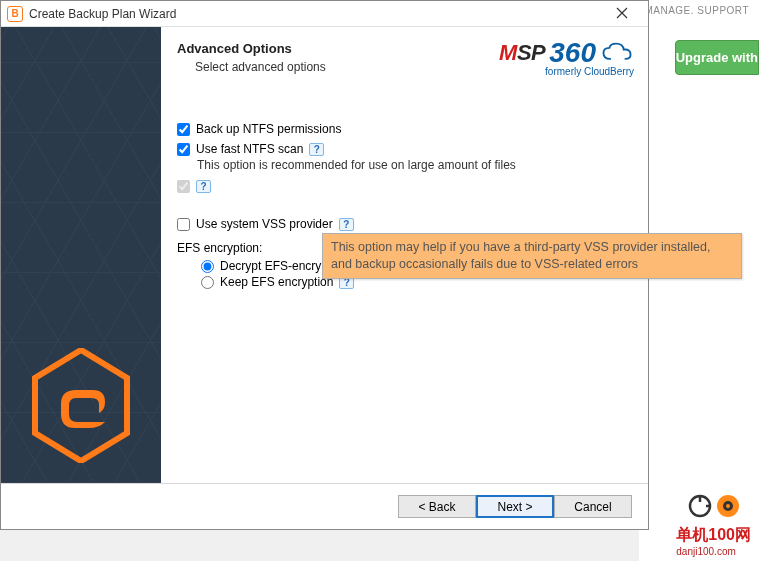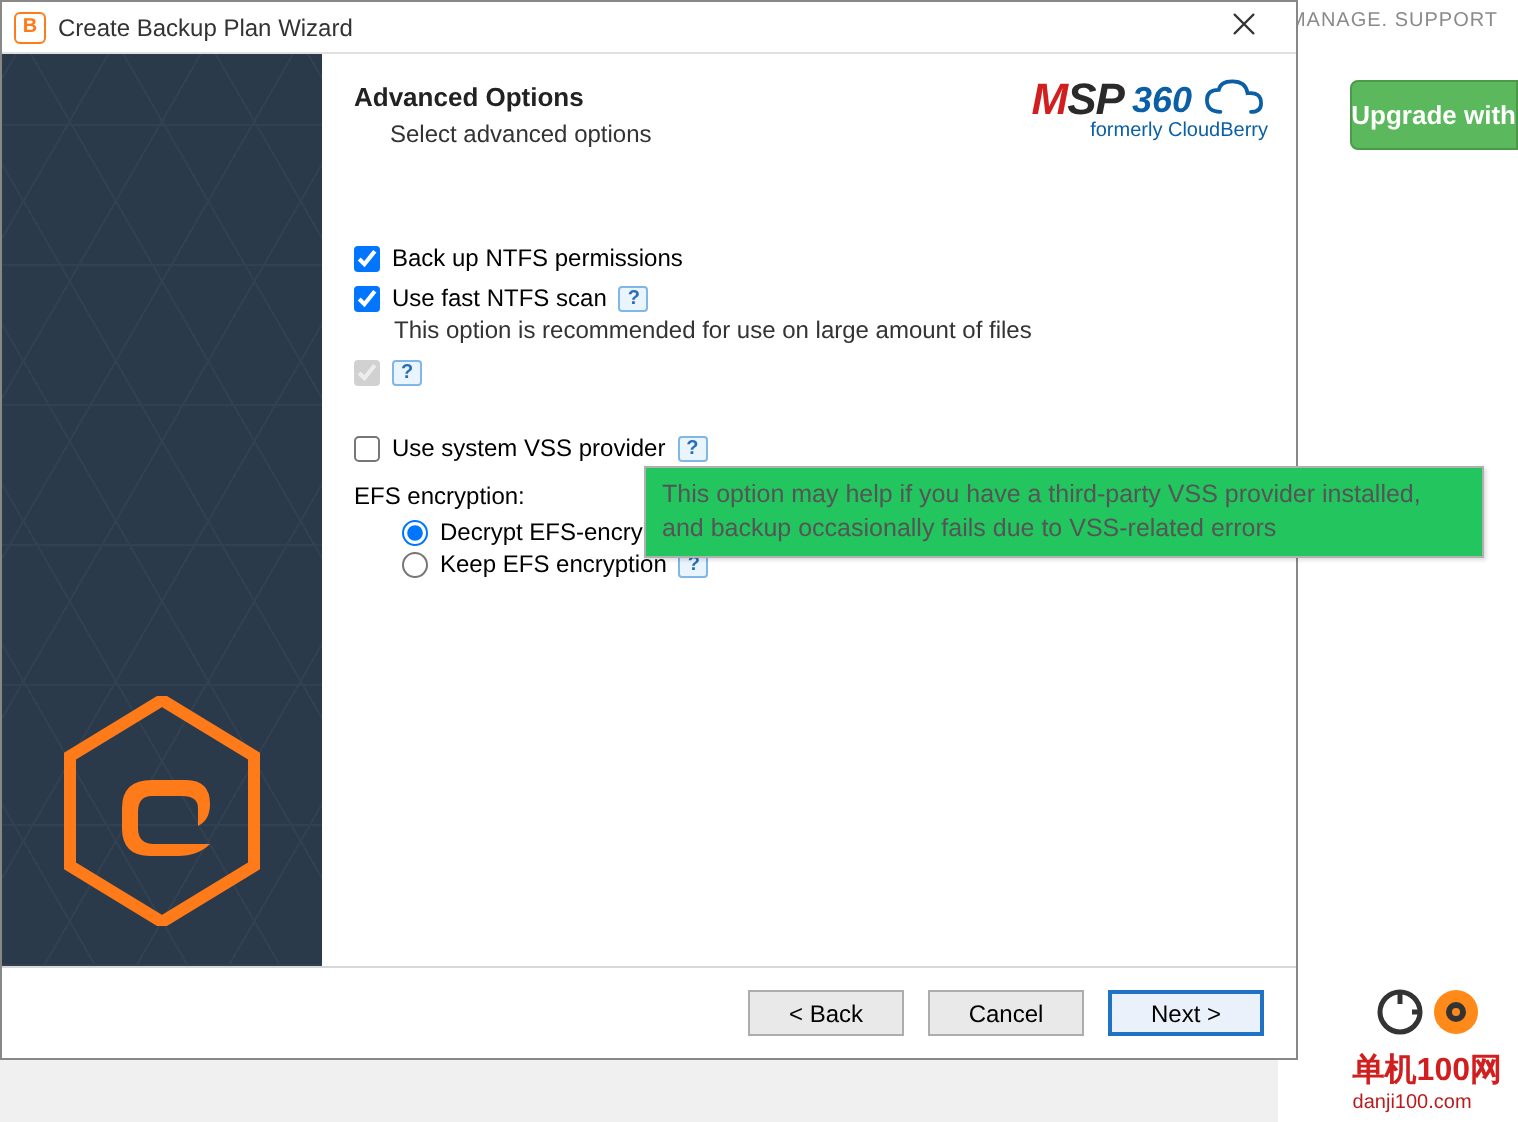--- a/index.html
+++ b/index.html
@@ -113,21 +113,21 @@
   .logo {
     position: absolute;
     right: 14px; top: 10px;
     text-align: right;
   }
   .logo-main { display: flex; align-items: center; gap: 4px; }
   .logo-msp { font-weight: 800; font-style: italic; font-size: 22px; letter-spacing: -0.5px; text-align: center; }
   .logo-m { color: #d11e1e; }
   .logo-s { color: #2a2a2a; }
   .logo-p { color: #2a2a2a; }
-  .logo-360 { color: #0a5fa6; font-weight: 800; font-style: italic; font-size: 18px; }
+  .logo-360 { color: #0a5fa6; font-weight: 800; font-style: italic; font-size: 28px; }
   .cloud-svg { width: 34px; height: 22px; }
   .logo-sub { font-size: 10px; color: #0a5fa6; margin-top: -3px; }
   .opts {
     margin-top: 48px;
   }
   .row {
     display: flex;
     align-items: center;
     margin: 6px 0 2px 0;
     gap: 6px;
@@ -160,41 +160,40 @@
     align-items: center;
     gap: 6px;
     margin: 2px 0 2px 24px;
   }
   .footer {
     height: 46px;
     border-top: 1px solid #d8d8d8;
     display: flex;
     align-items: center;
     justify-content: flex-end;
-    gap: 12px;
     padding-right: 16px;
   }
   .btn {
     min-width: 78px;
     height: 23px;
     border: 1px solid #adadad;
     background: #e9e9e9;
     font-size: 12px;
     cursor: pointer;
   }
   .btn.primary {
     border: 2px solid #1f72c4;
     background: #eaf1fa;
   }
   .tooltip {
     position: absolute;
     left: 322px;
     top: 233px;
     width: 420px;
-    background: #22c55e;
+    background: #fdba74;
     border: 1px solid #b0b0b0;
     padding: 5px 8px;
     font-size: 12.5px;
     color: #555;
     line-height: 1.35;
     box-shadow: 1px 1px 2px rgba(0,0,0,.15);
     z-index: 50;
   }
   .watermark {
     position: absolute;
@@ -286,22 +285,22 @@
           <input type="radio" name="efs" style="">
           <span>Keep EFS encryption</span>
           <span class="help-icon">?</span>
         </div>
       </div>
     </div>
   </div>
 
   <div class="footer">
     <button class="btn">&lt; Back</button>
+    <button class="btn primary">Next &gt;</button>
     <button class="btn">Cancel</button>
-    <button class="btn primary">Next &gt;</button>
   </div>
 </div>
 
 <div class="tooltip">This option may help if you have a third-party VSS provider installed, and backup occasionally fails due to VSS-related errors</div>
 
 <div class="watermark">
   <div class="wm-ico">
     <svg width="26" height="26" viewBox="0 0 26 26">
         <circle cx="13" cy="13" r="10" fill="none" stroke="#333" stroke-width="2.5"></circle>
         <line x1="13" y1="3" x2="13" y2="9" stroke="#333" stroke-width="2.5"></line>

